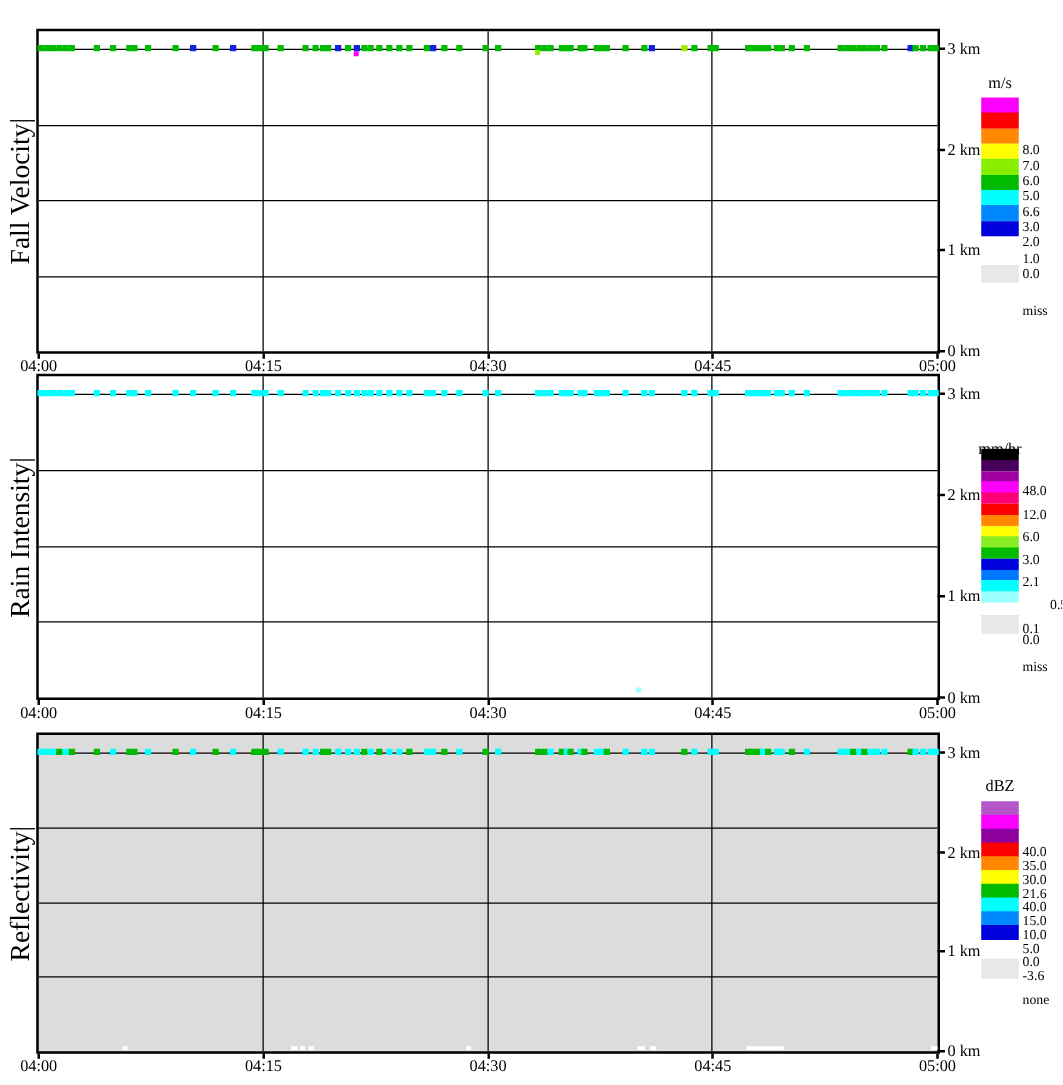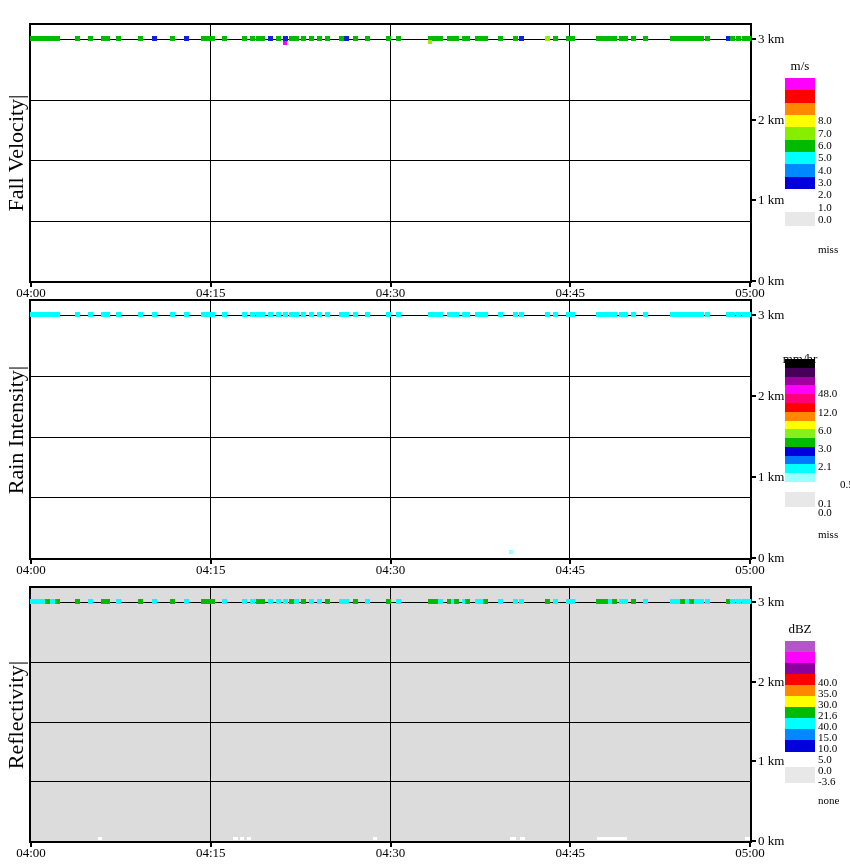--- a/index.html
+++ b/index.html
@@ -352,21 +352,21 @@
     <div class="abs" style="left: 785px; top: 115px; width: 30px; height: 12.8333px; background: rgb(255, 255, 0);"></div>
     <div class="abs" style="left: 785px; top: 127.333px; width: 30px; height: 12.8333px; background: rgb(136, 238, 0);"></div>
     <div class="abs" style="left: 785px; top: 139.667px; width: 30px; height: 12.8333px; background: rgb(0, 187, 0);"></div>
     <div class="abs" style="left: 785px; top: 152px; width: 30px; height: 12.8333px; background: rgb(0, 255, 255);"></div>
     <div class="abs" style="left: 785px; top: 164.333px; width: 30px; height: 12.8333px; background: rgb(0, 136, 255);"></div>
     <div class="abs" style="left: 785px; top: 176.667px; width: 30px; height: 12.8333px; background: rgb(0, 0, 221);"></div>
     <div class="abs cb-label" style="left: 818px; top: 90px;">8.0</div>
     <div class="abs cb-label" style="left: 818px; top: 103px;">7.0</div>
     <div class="abs cb-label" style="left: 818px; top: 115px;">6.0</div>
     <div class="abs cb-label" style="left: 818px; top: 127px;">5.0</div>
-    <div class="abs cb-label" style="left: 818px; top: 140px;">4.0</div>
+    <div class="abs cb-label" style="left: 818px; top: 140px;">6.6</div>
     <div class="abs cb-label" style="left: 818px; top: 152px;">3.0</div>
     <div class="abs cb-label" style="left: 818px; top: 164px;">2.0</div>
     <div class="abs cb-label" style="left: 818px; top: 177px;">1.0</div>
     <div class="abs cb-label" style="left: 818px; top: 189px;">0.0</div>
     <div class="abs" style="left: 785px; top: 212px; width: 30px; height: 14px; background: rgb(232, 232, 232);"></div>
     <div class="abs cb-label" style="left: 818px; top: 219px;">miss</div>
     <div class="abs cb-title" style="left: 770px; top: 339px; width: 60px; margin-top: 12px;">mm/hr</div>
     <div class="abs" style="left: 785px; top: 359px; width: 30px; height: 9.28571px; background: rgb(0, 0, 0);"></div>
     <div class="abs" style="left: 785px; top: 367.786px; width: 30px; height: 9.28571px; background: rgb(70, 0, 90);"></div>
     <div class="abs" style="left: 785px; top: 376.571px; width: 30px; height: 9.28571px; background: rgb(160, 0, 160);"></div>

